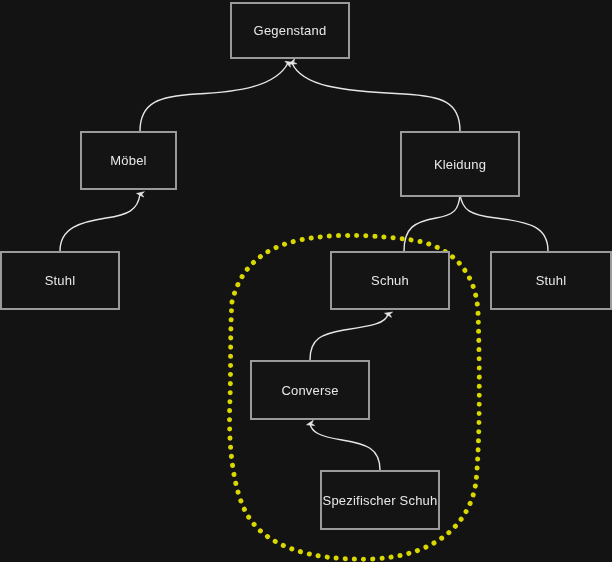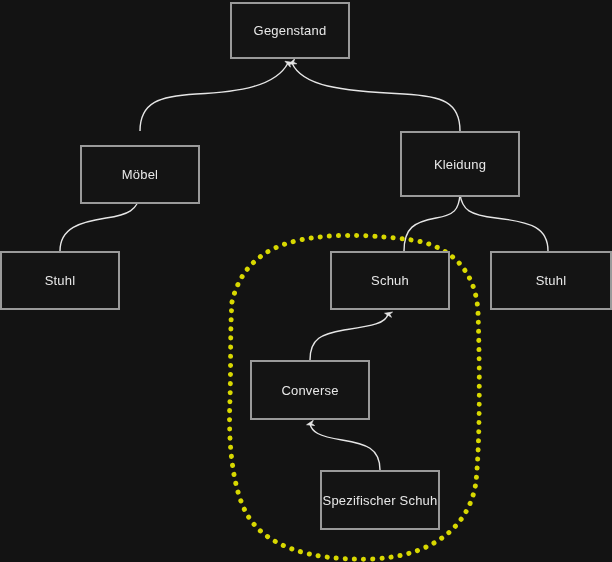--- a/index.html
+++ b/index.html
@@ -70,21 +70,21 @@
              C 470,524 436,556 372,559
              C 310,561 266,546 248,516
              C 232,490 228,440 230,400
              C 231,370 230,330 232,302 Z"></path>
   </svg>
 
   <div class="node" style="left:230px; top:2px; width:120px; height:57px;">
     <span class="node-label">Gegenstand</span>
   </div>
 
-  <div class="node" style="left:80px; top:145px; width:120px; height:59px;">
+  <div class="node" style="left:80px; top:131px; width:97px; height:59px;">
     <span class="node-label">Möbel</span>
   </div>
 
   <div class="node" style="left:400px; top:131px; width:120px; height:66px;">
     <span class="node-label">Kleidung</span>
   </div>
 
   <div class="node" style="left:0px; top:251px; width:120px; height:59px;text-align:right;">
     <span class="node-label">Stuhl</span>
   </div>

